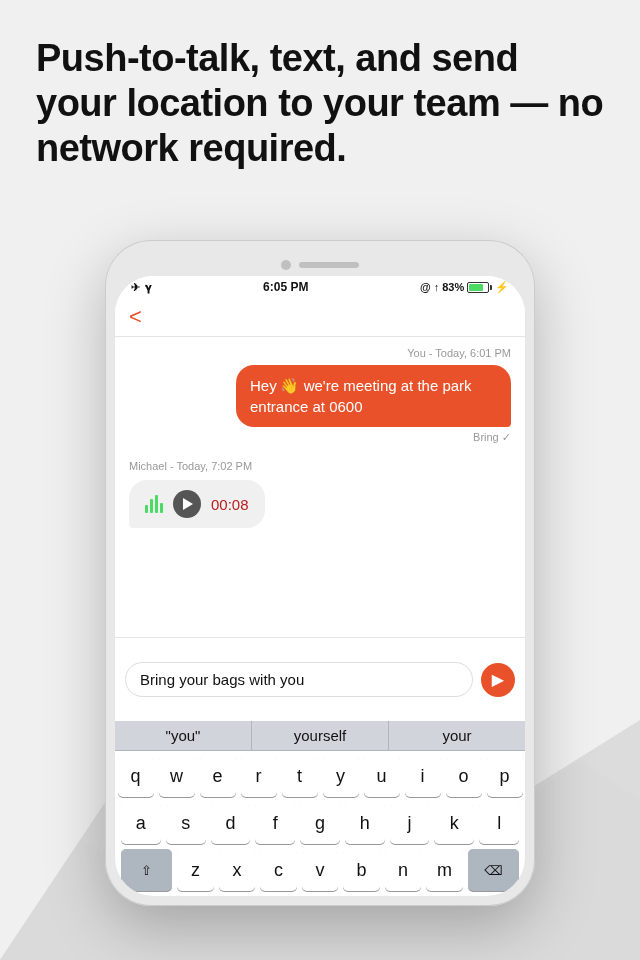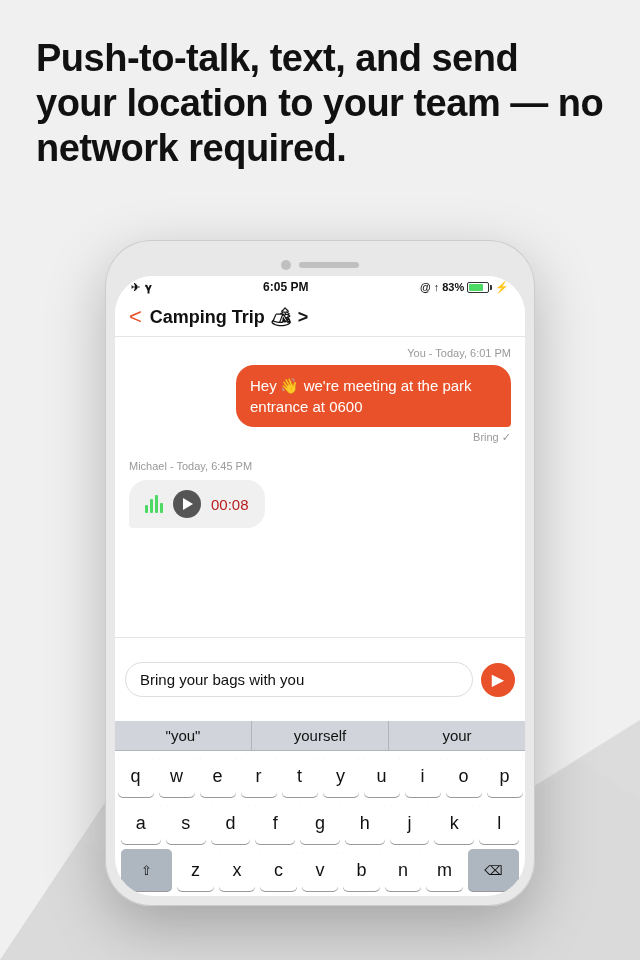--- a/index.html
+++ b/index.html
@@ -382,34 +382,33 @@
               <span class="battery-fill"></span>
             </span>
             <span class="battery-tip"></span>
           </span>
           <span>⚡</span>
         </div>
       </div>
 
       <div class="chat-header">
         <span class="back-arrow">&lt;</span>
-        <span class="chat-title">Camping Trip 🏕 &gt;</span>
       </div>
 
       <div class="chat-area">
 
         <div class="msg-timestamp-right">You - Today, 6:01 PM</div>
 
         <div class="msg-bubble-right">
           <div class="bubble-orange">Hey 👋 we're meeting at the park entrance at 0600</div>
         </div>
 
         <div class="msg-sent">Bring ✓</div>
 
-        <div class="msg-timestamp-left">Michael - Today, 6:45 PM</div>
+        <div class="msg-timestamp-left">Michael - Today, 7:02 PM</div>
 
         <div class="msg-bubble-left">
           <div class="bubble-audio">
             <div class="audio-bars">
               <div class="audio-bar" style="height:8px"></div>
               <div class="audio-bar" style="height:14px"></div>
               <div class="audio-bar" style="height:18px"></div>
               <div class="audio-bar" style="height:10px"></div>
             </div>
             <div class="play-btn">

